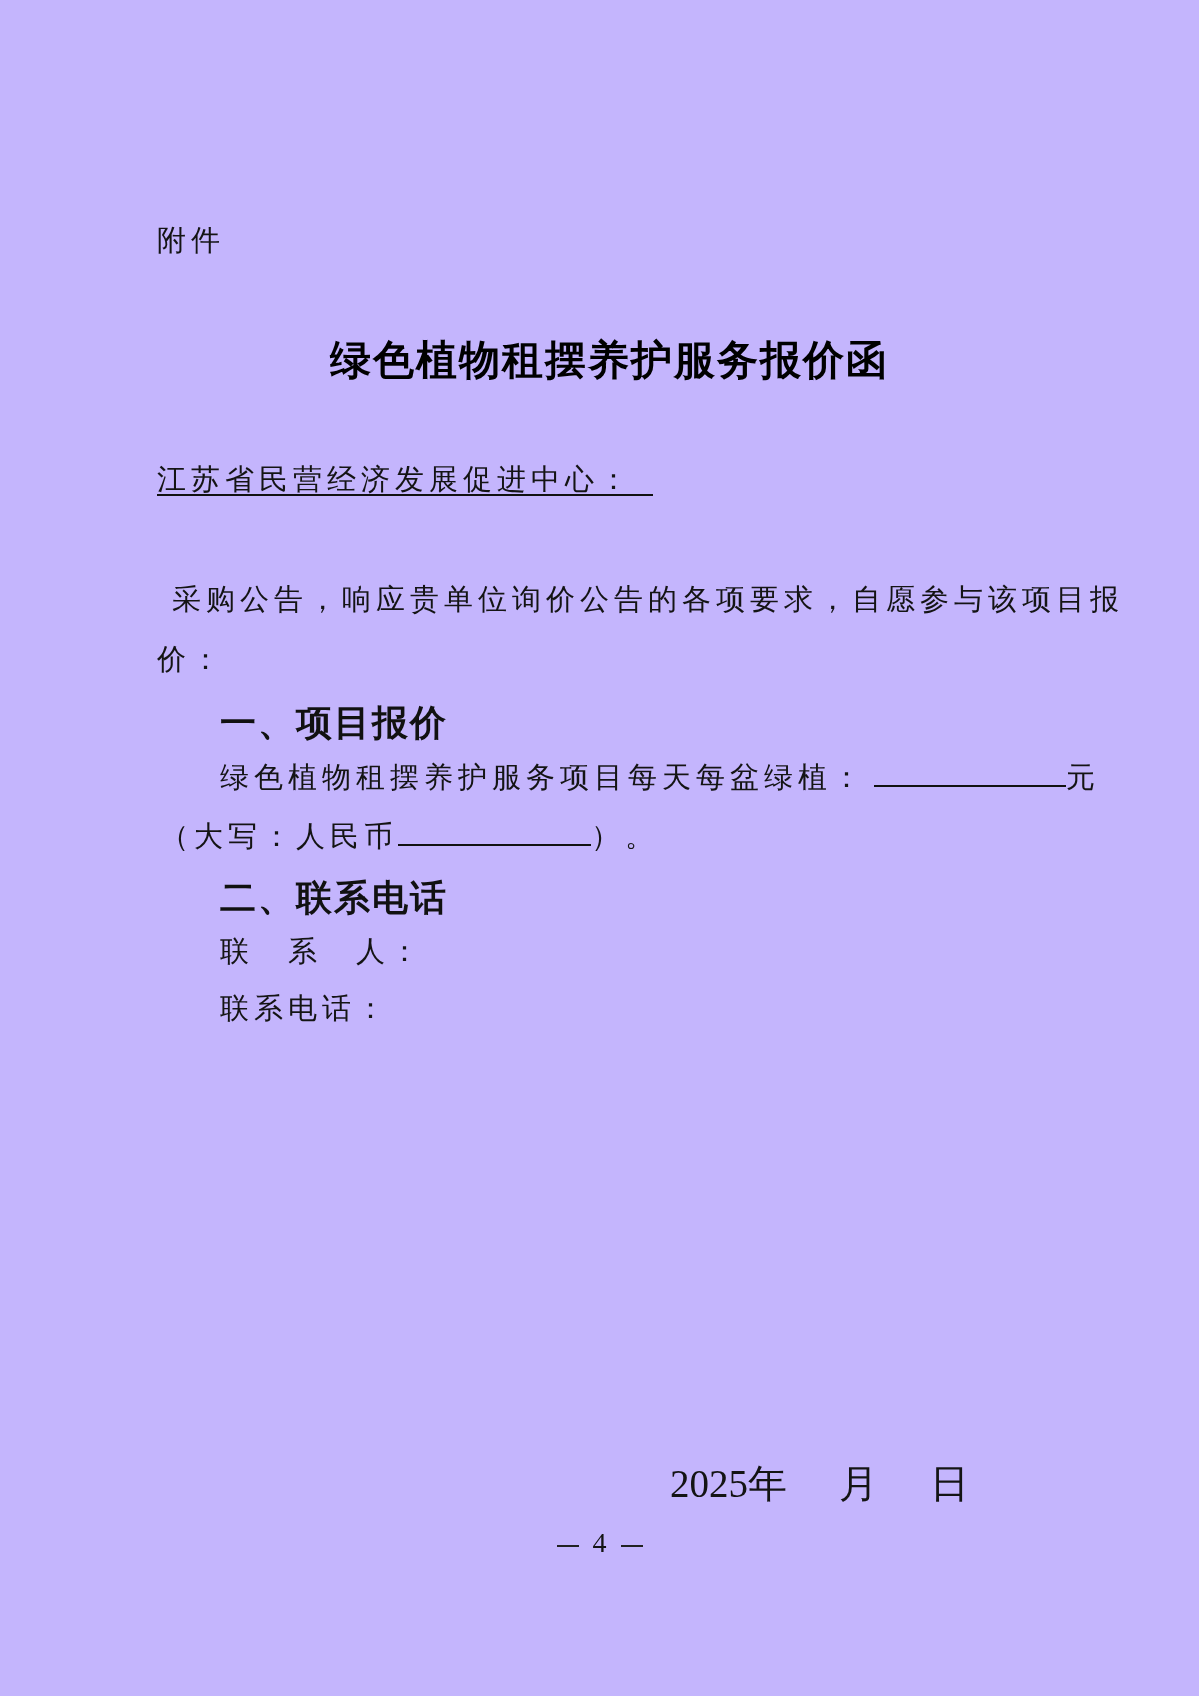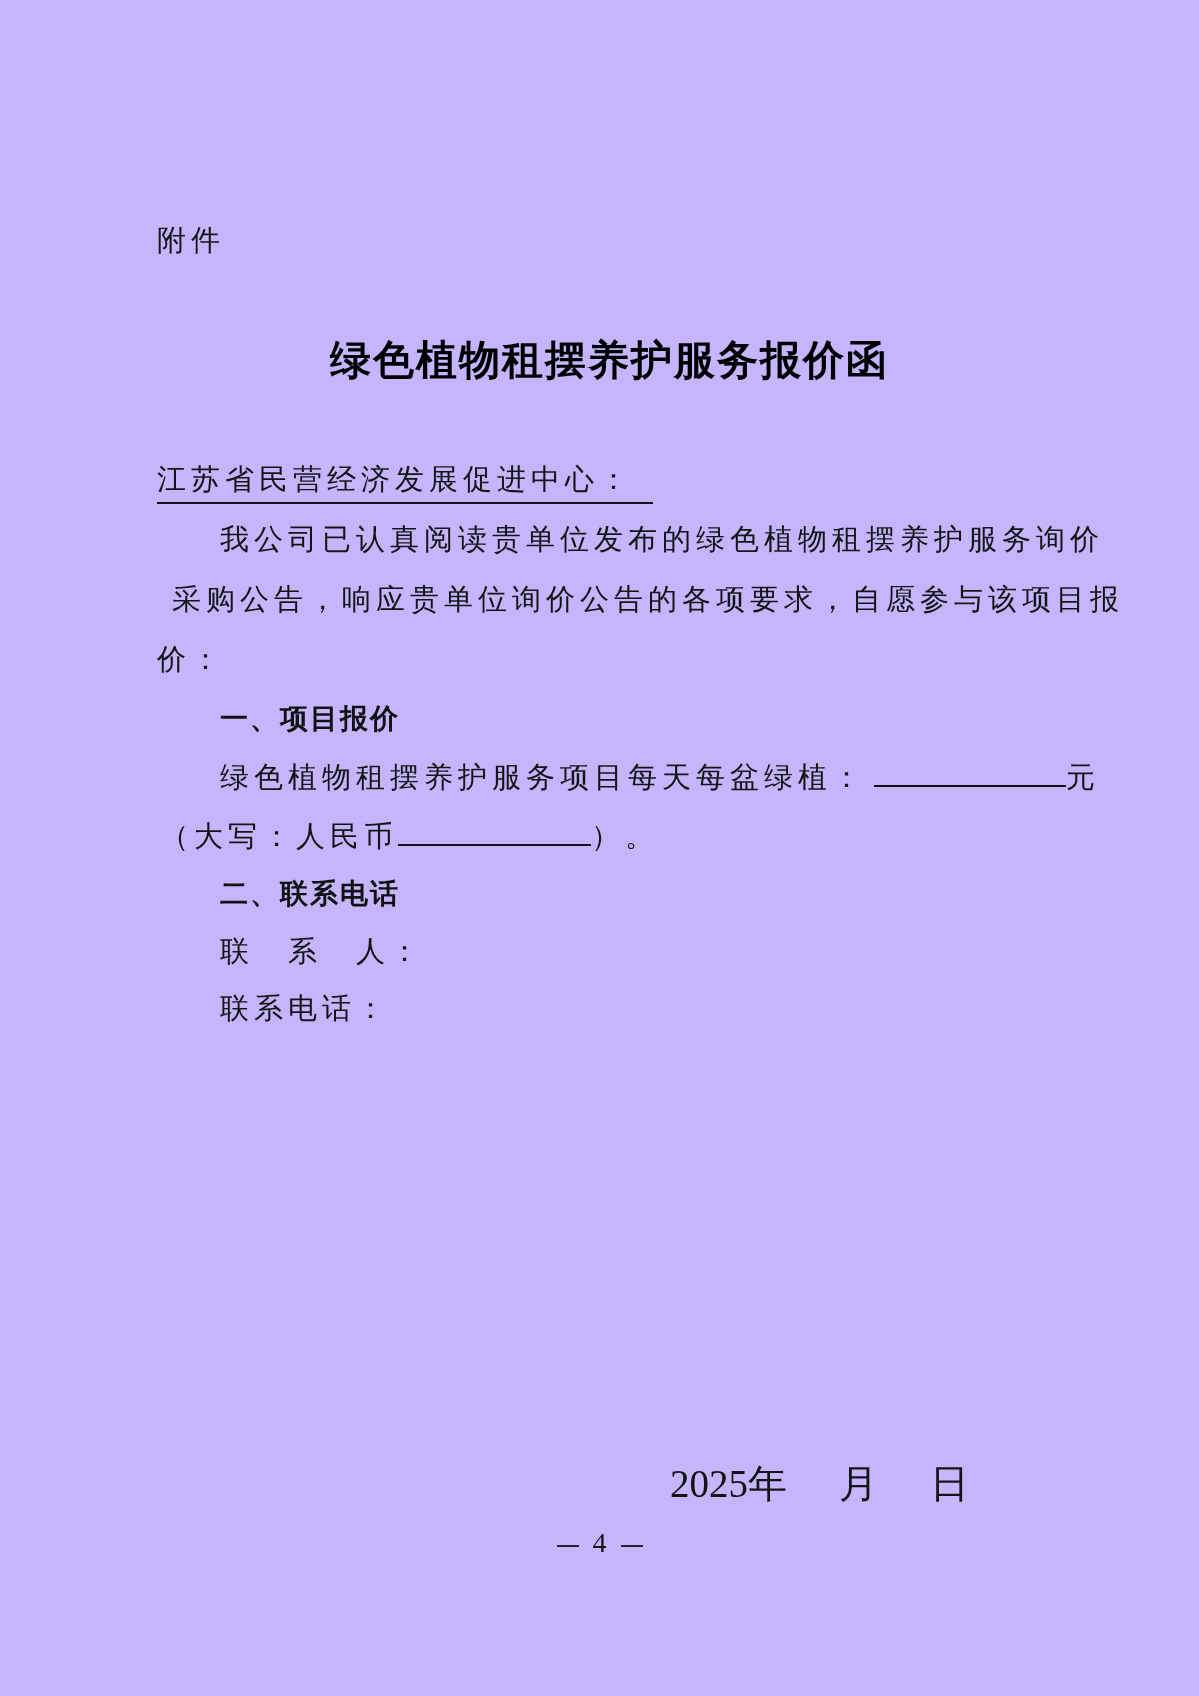--- a/index.html
+++ b/index.html
@@ -46,34 +46,34 @@
       font-weight: bold;
       font-size: 41px;
       letter-spacing: 2px;
       color: #000000;
       padding-left: 20px;
       box-sizing: border-box;
     }
     .recipient {
       left: 157px;
       top: 465px;
-      padding-bottom: 8px;
+      padding-bottom: 0;
       border-bottom: 2px solid #111111;
       padding-right: 20px;
     }
     .para-line {
       left: 157px;
     }
     .para-line.indent {
       left: 220px;
     }
     .section-heading {
       font-family: "DejaVu Sans", "Liberation Sans", sans-serif;
       font-weight: bold;
-      font-size: 28px;
+      font-size: 36px;
       letter-spacing: 2px;
       color: #111111;
       line-height: 1;
     }
     .blank-line {
       display: inline-block;
       border-bottom: 2px solid #111111;
       vertical-align: baseline;
       height: 22px;
     }
@@ -111,21 +111,20 @@
 <body>
 
 <div class="page">
 
   <div class="abs body-text attachment-label">附件</div>
 
   <div class="abs doc-title">绿色植物租摆养护服务报价函</div>
 
   <div class="abs body-text recipient">江苏省民营经济发展促进中心：</div>
 
-  <div class="abs body-text para-line indent" style="top:525px;">我公司已认真阅读贵单位发布的绿色植物租摆养护服务询价</div>
   <div class="abs body-text para-line" style="top:585px;margin-left:15px;">采购公告，响应贵单位询价公告的各项要求，自愿参与该项目报</div>
   <div class="abs body-text para-line" style="top:645px;">价：</div>
 
   <div class="abs section-heading" style="left:220px; top:705px;">一、项目报价</div>
 
   <div class="abs body-text para-line indent" style="top:763px;">
     <span>绿色植物租摆养护服务项目每天每盆绿植：</span><span class="blank-line" style="width:192px; margin-left:8px;"></span><span>元</span>
   </div>
 
   <div class="abs body-text para-line" style="top:822px; left:160px;">

